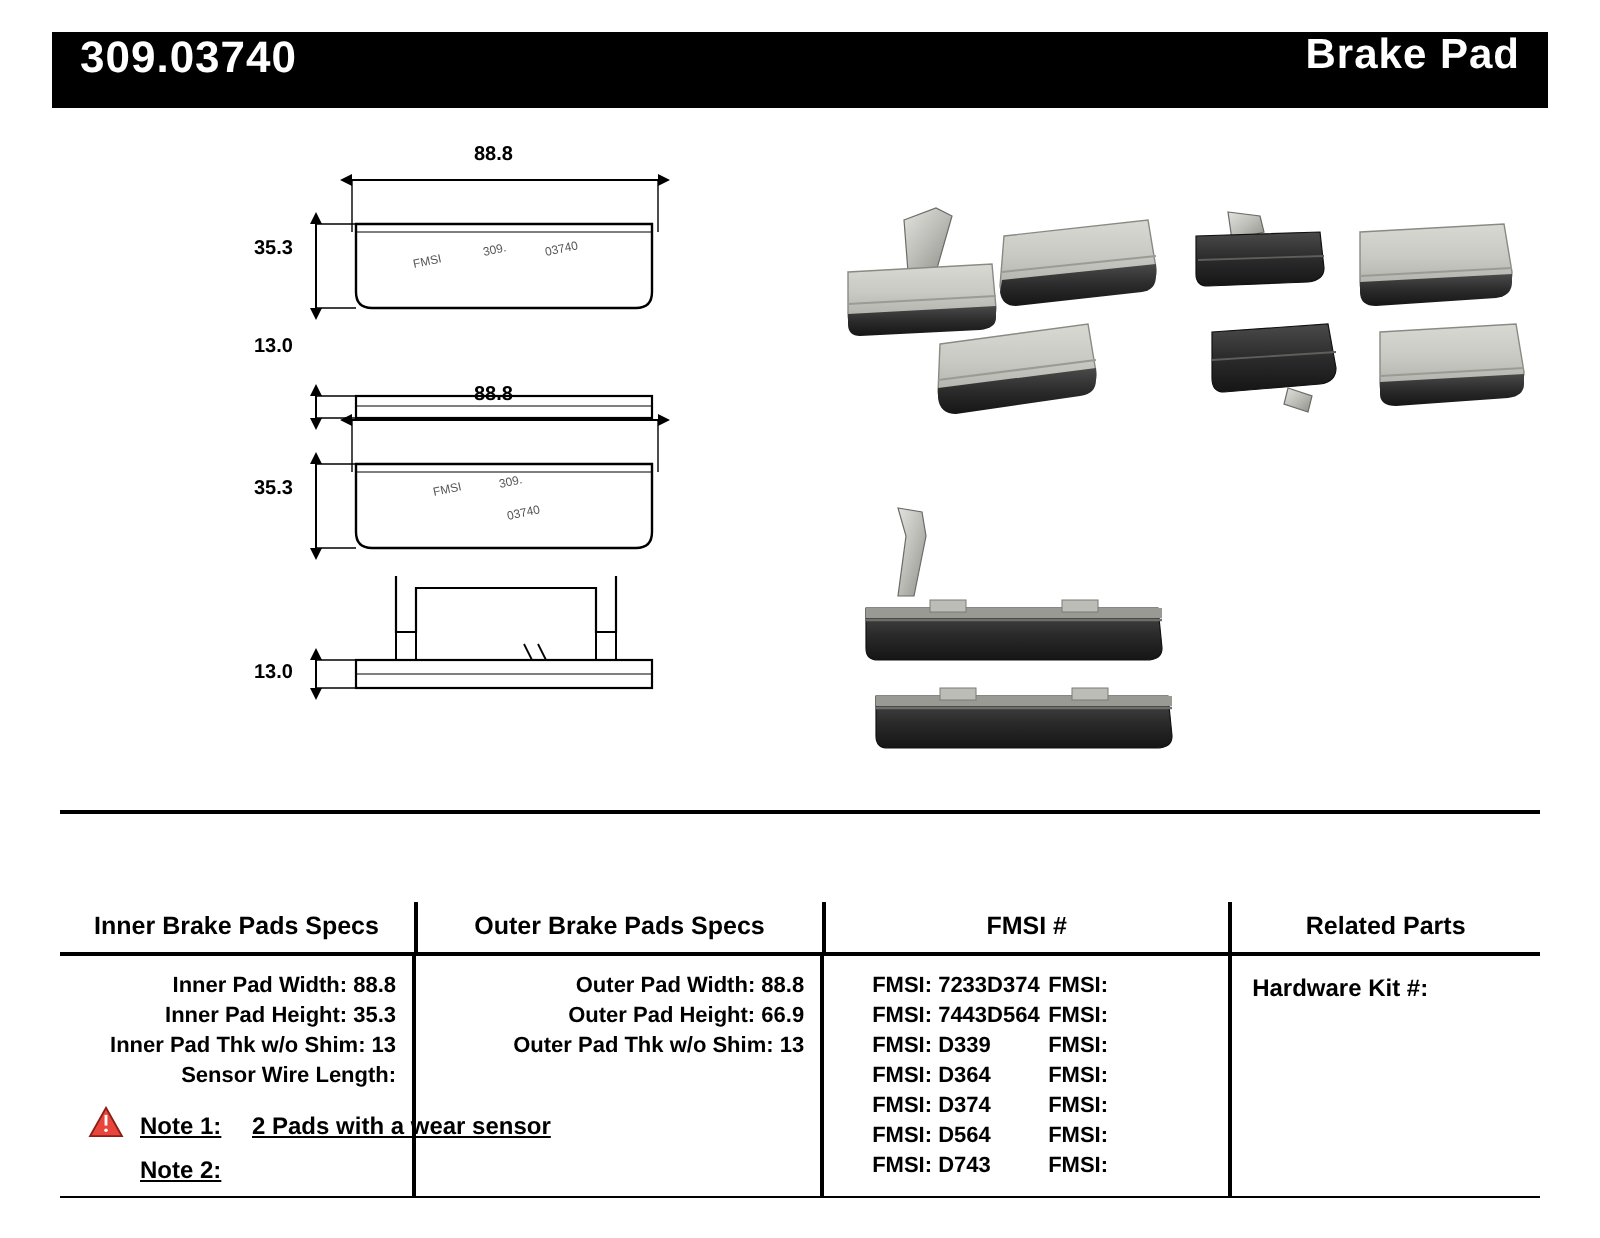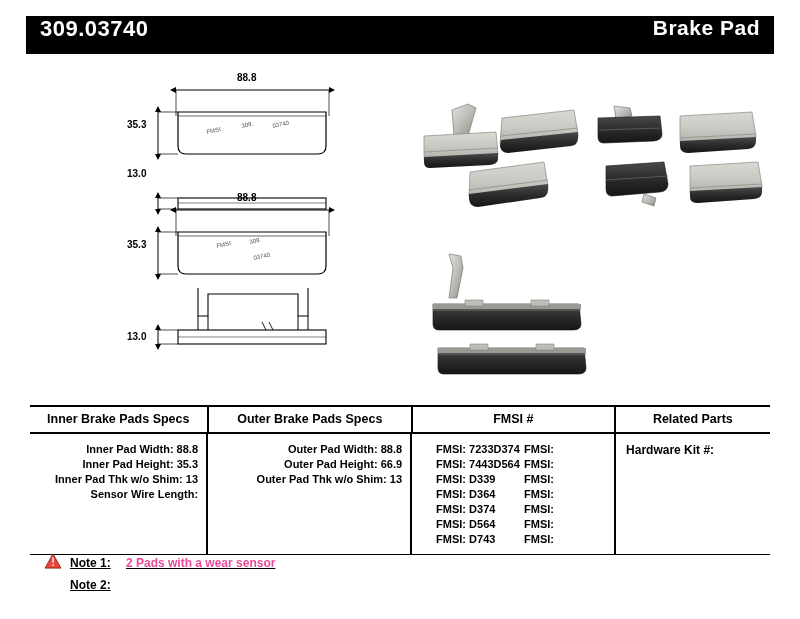--- a/index.html
+++ b/index.html
@@ -71,20 +71,21 @@
     position: absolute;
     left: 30px;
     top: 405px;
     width: 740px;
     border-top: 2px solid #000;
     border-bottom: 1px solid #000;
   }
   .spec-head {
     display: flex;
     border-bottom: 2px solid #000;
+    margin-top: 44px;
   }
   .spec-head > div {
     font-size: 12.5px;
     font-weight: bold;
     text-align: center;
     padding: 5px 0 6px 0;
     box-sizing: border-box;
   }
   .spec-body {
     display: flex;
@@ -132,21 +133,21 @@
     text-decoration: underline;
   }
   .note-row {
     display: flex;
     align-items: center;
     height: 22px;
     font-size: 12px;
     font-weight: bold;
   }
   .note-label { width: 56px; }
-  .note-text { color: #ec4899; font-weight: bold; text-align: right; }
+  .note-text { color: #000000; font-weight: bold; text-align: right; }
   .warn-icon {
     position: absolute;
     left: -26px;
     top: 1px;
     width: 18px;
     height: 16px;
   }
 </style>
 </head>
 <body>

